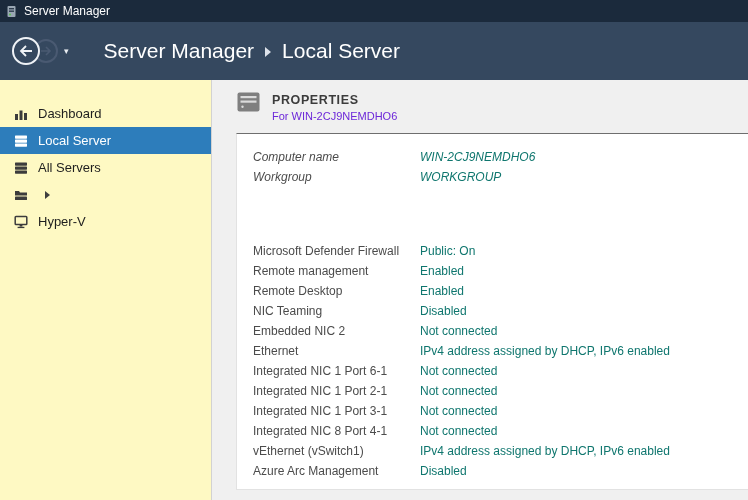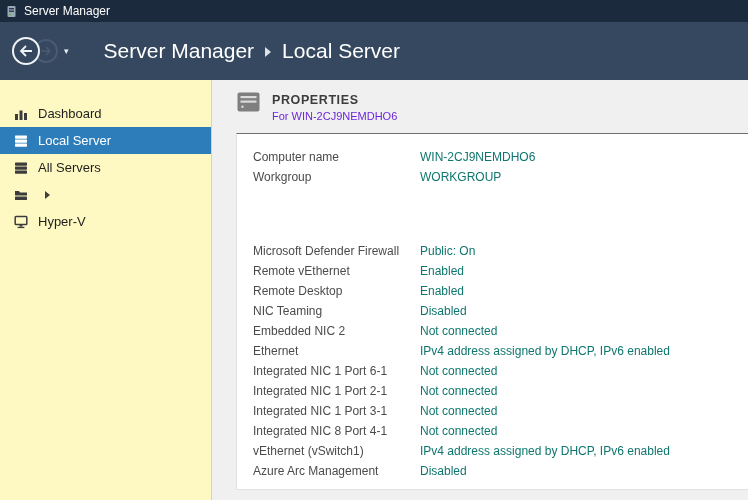--- a/index.html
+++ b/index.html
@@ -67,21 +67,21 @@
   .tile-header { display: flex; gap: 12px; padding: 11px 0 0 25px; align-items: flex-start; }
   .tile-title { font-size: 12.5px; font-weight: 700; color: #3c3c3c; letter-spacing: 0.6px; padding-top: 2px; }
   .tile-subtitle { font-size: 11px; color: #6d28d9; margin-top: 3px; }
 
   .panel {
     position: absolute; left: 24px; top: 53px; right: 0; bottom: 10px;
     background: #ffffff;
     border: 1px solid #e2e2e2; border-top: 1px solid #6e6e6e; border-right: none;
     overflow: hidden;
   }
-  .group-identity { padding-top: 13px; }
+  .group-identity { padding-top: 13px; font-style: italic; }
   .group-status { margin-top: 54px; }
   .prop-row { height: 20px; display: flex; align-items: center; font-size: 12px; }
   .prop-label { margin-left: 16px; width: 167px; flex: none; color: #4b4b4b; white-space: nowrap; }
   .prop-value { color: #0f766e; cursor: pointer; white-space: nowrap; text-align: center; }
 </style>
 </head>
 <body>
 
 <div class="app">
 
@@ -209,21 +209,21 @@
             <span class="prop-value">WORKGROUP</span>
           </div>
         </div>
 
         <div class="group-status">
           <div class="prop-row">
             <span class="prop-label">Microsoft Defender Firewall</span>
             <span class="prop-value">Public: On</span>
           </div>
           <div class="prop-row">
-            <span class="prop-label">Remote vEthernet</span>
+            <span class="prop-label">Remote management</span>
             <span class="prop-value">Enabled</span>
           </div>
           <div class="prop-row">
             <span class="prop-label">Remote Desktop</span>
             <span class="prop-value">Enabled</span>
           </div>
           <div class="prop-row">
             <span class="prop-label">NIC Teaming</span>
             <span class="prop-value">Disabled</span>
           </div>

